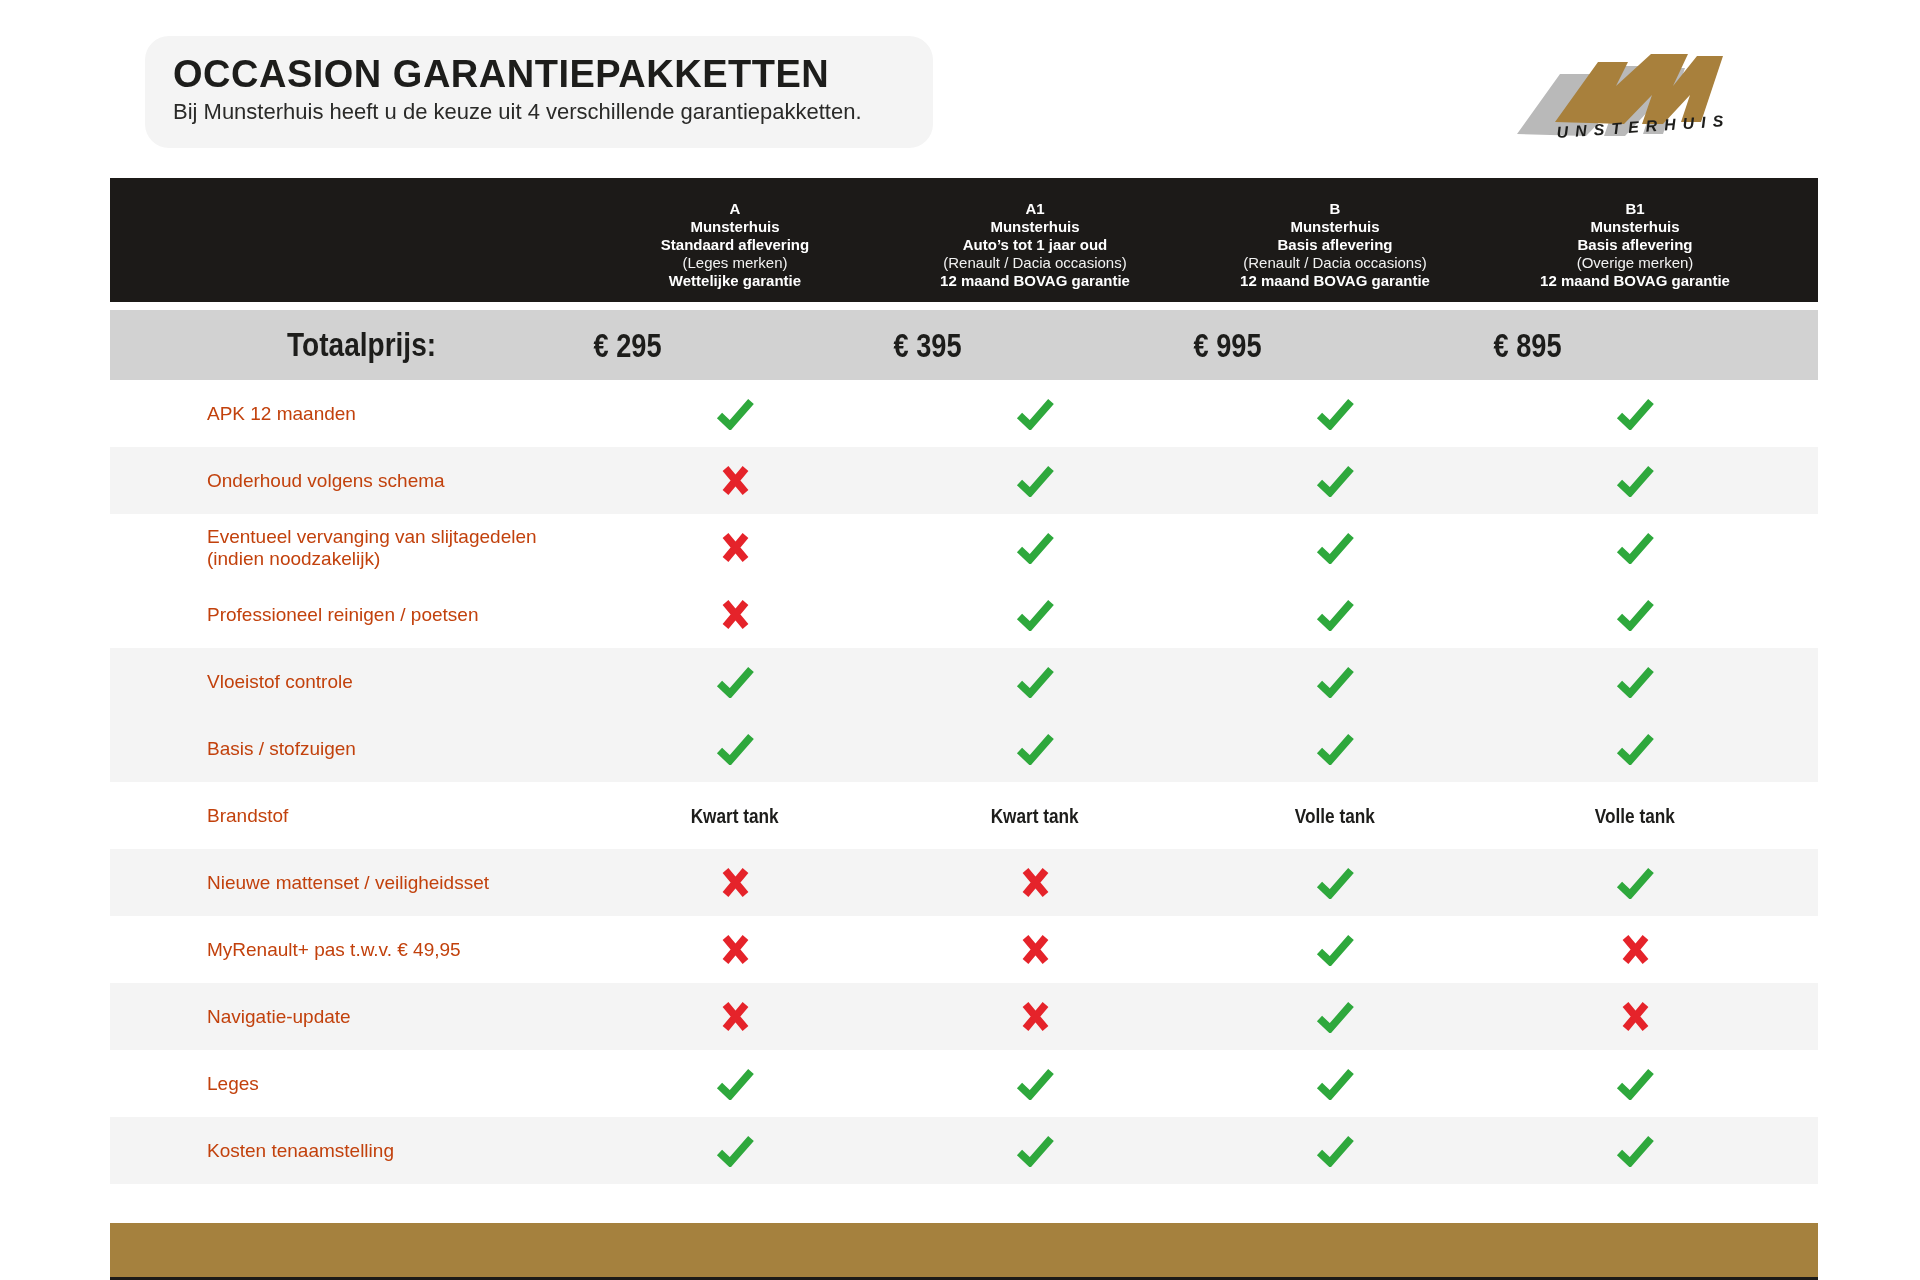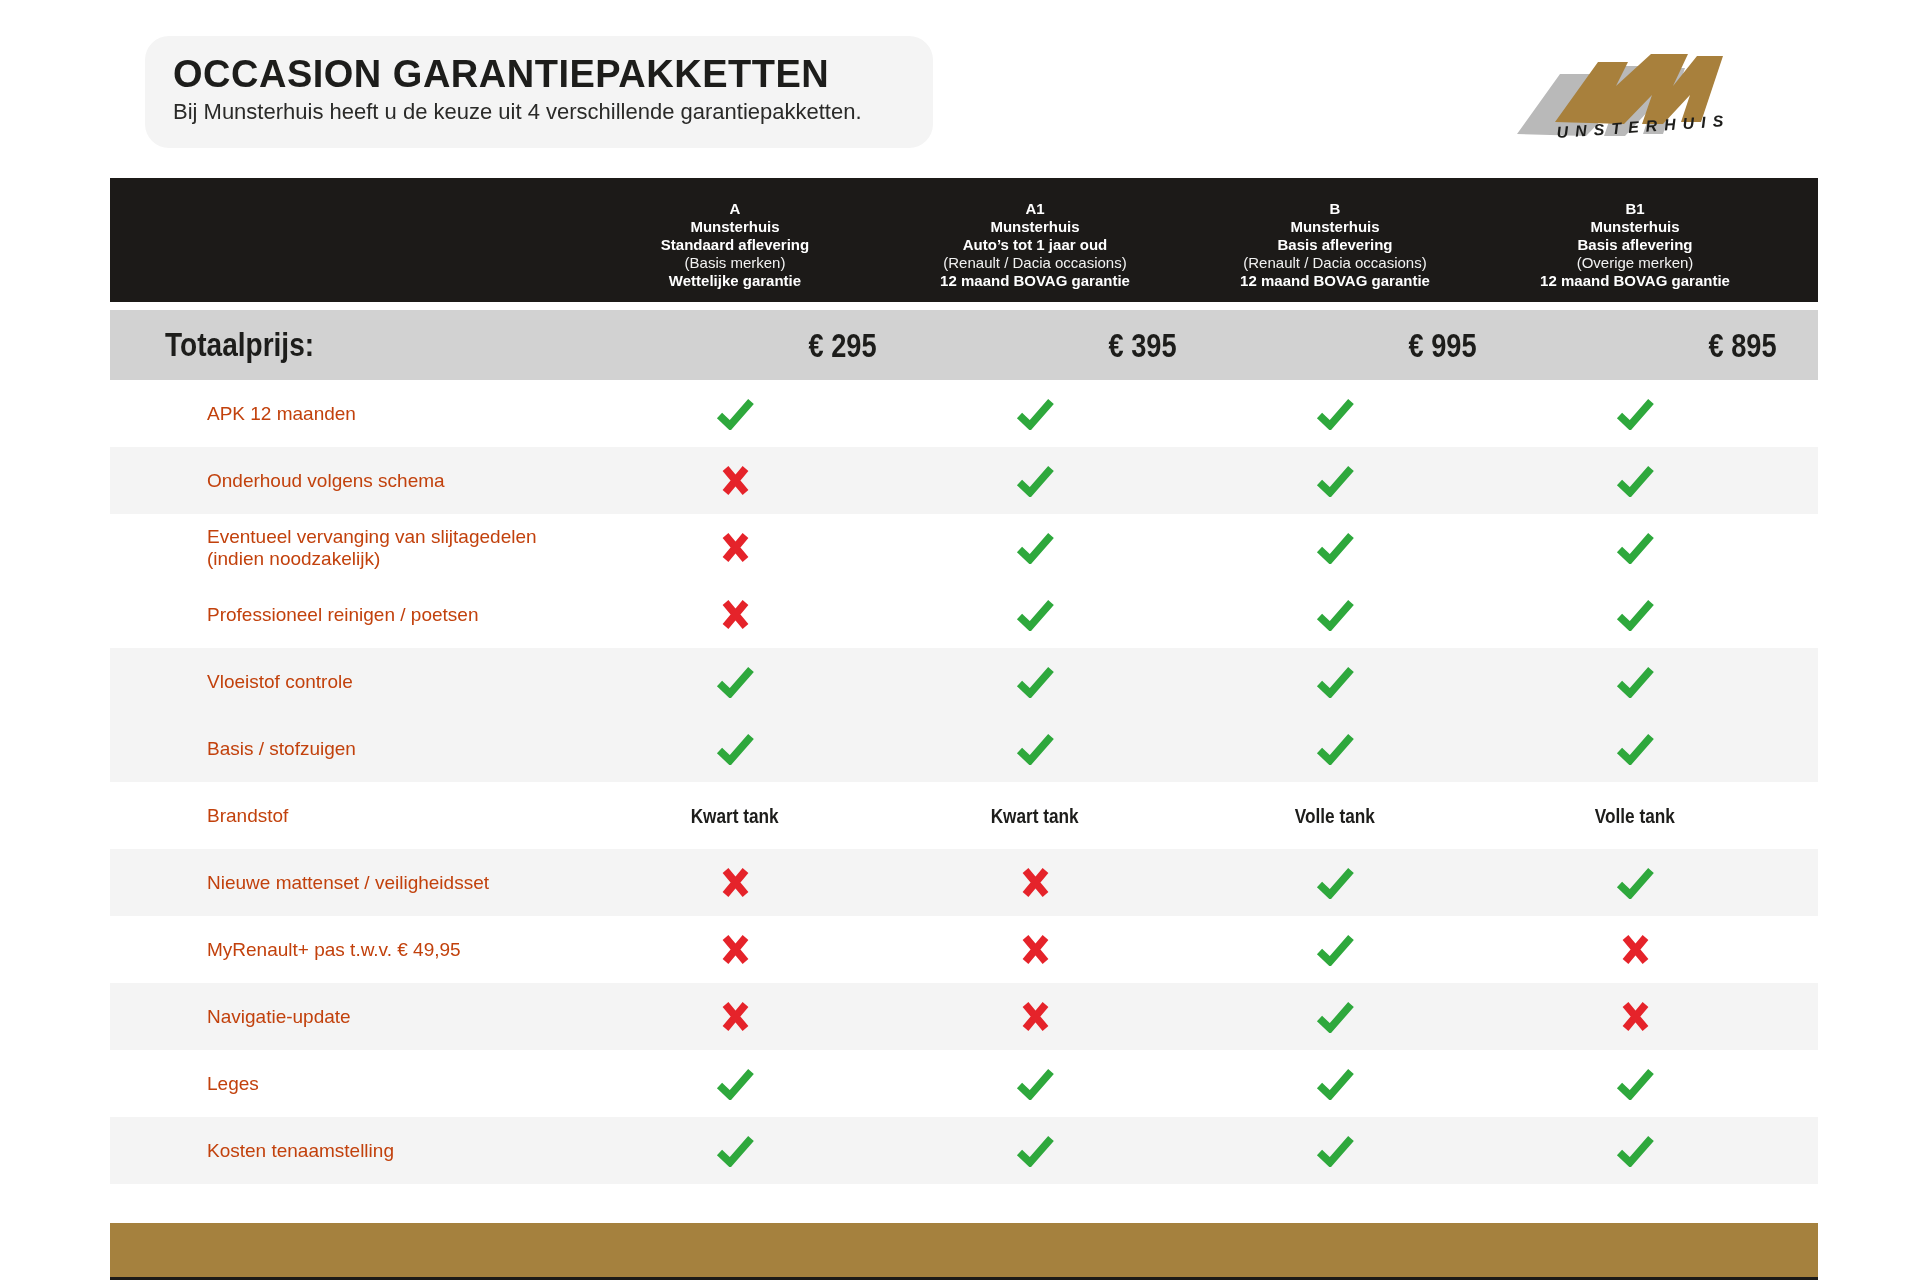--- a/index.html
+++ b/index.html
@@ -27,26 +27,26 @@
   }
   .thead {
     background:#1c1a18; height:124px; color:#ffffff;
     padding-top:0;
   }
   .hcol { text-align:center; font-size:15px; line-height:18px; padding-top:10px; }
   .hcol .b { font-weight:bold; display:block; }
   .hcol .r { font-weight:normal; display:block; color:#f2f2f2; }
 
   .price-row { background:#d2d2d2; height:70px; margin-top:8px; }
-  .plabel { padding-left:55px; }
+  .plabel { padding-left:55px;text-align:center; }
   .cond-label {
     display:inline-block; font-weight:bold; font-size:33px; color:#1d1d1b;
     transform:scaleX(0.85); transform-origin:left center; letter-spacing:0;
   }
-  .pcell { text-align:right; }
+  .pcell { text-align:left; }
   .price {
     display:inline-block; font-weight:bold; font-size:34px; color:#1d1d1b;
     transform:scaleX(0.8); transform-origin:center; 
   }
 
   .frow { height:67px; background:#ffffff; }
   .frow.alt { background:#f4f4f4; }
   .flabel { padding-left:97px; font-size:19px; color:#c2410c; line-height:22px; }
   .fcell { text-align:center; }
   .fcell .mark { vertical-align:middle; }
@@ -78,21 +78,21 @@
   </svg>
 
   <div class="table">
     <div class="thead grid">
       <div></div>
 
     <div class="hcol">
           <span class="b">A</span>
           <span class="b">Munsterhuis</span>
           <span class="b">Standaard aflevering</span>
-          <span class="r">(Basis merken)</span>
+          <span class="r">(Leges merken)</span>
           <span class="b">Wettelijke garantie</span>
         </div>
         <div class="hcol">
           <span class="b">A1</span>
           <span class="b">Munsterhuis</span>
           <span class="b">Auto’s tot 1 jaar oud</span>
           <span class="r">(Renault / Dacia occasions)</span>
           <span class="b">12 maand BOVAG garantie</span>
         </div>
         <div class="hcol">

